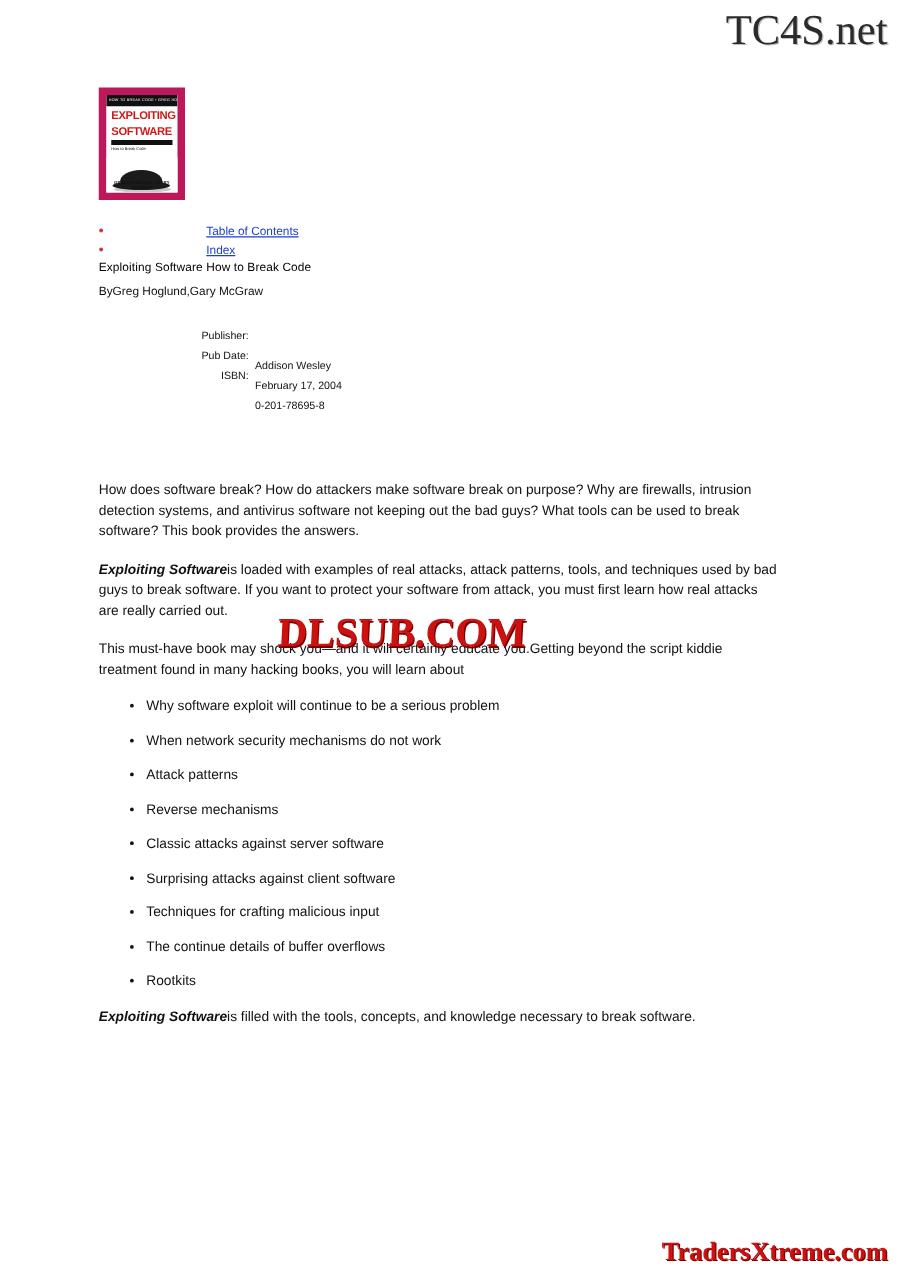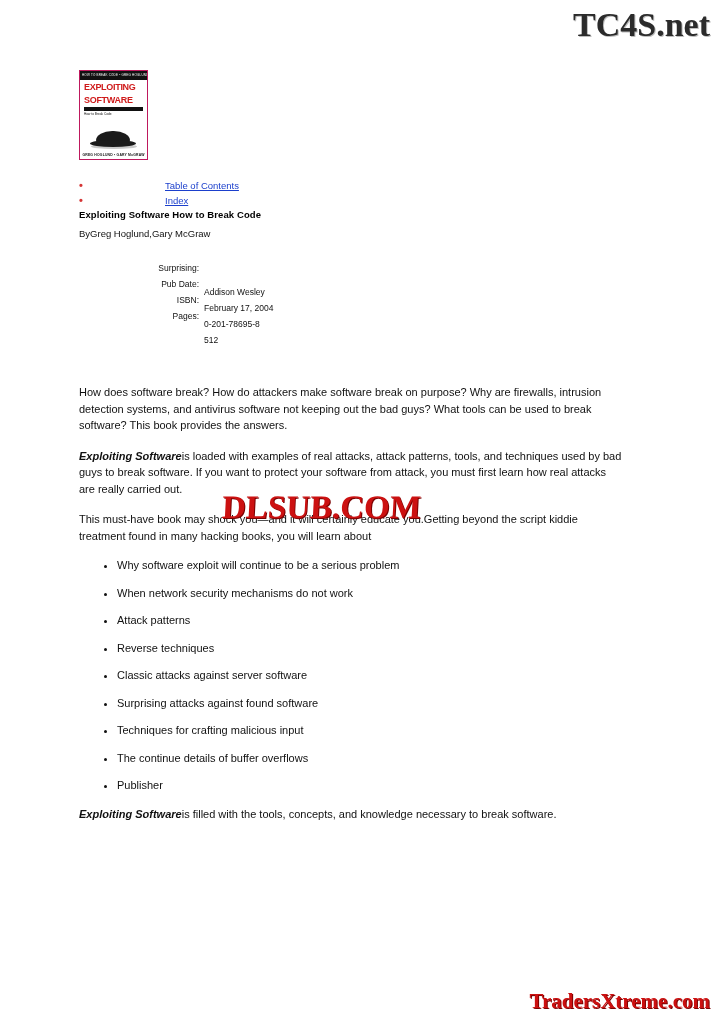--- a/index.html
+++ b/index.html
@@ -15,36 +15,36 @@
     color: #000000;
     overflow: hidden;
   }
 
   
   .top-watermark {
     position: absolute;
     top: 6px;
     right: 14px;
     font-family: "Liberation Serif", serif;
-    font-weight: bold;
+    font-weight: normal;
     font-size: 34px;
     color: #2b2b2b;
     letter-spacing: 0px;
     text-shadow: 1px 1px 0 #bdbdbd;
     text-align: right;
   }
 
   
   .cover {
     position: absolute;
     left: 79px;
     top: 70px;
     width: 69px;
     height: 90px;
-    border: 1px solid #be185d;
+    border: 6px solid #be185d;
     background: #ffffff;
     box-sizing: border-box;
     overflow: hidden;
   }
   .cover-top-strip {
     height: 9px;
     background: #111111;
     color: #ffffff;
     font-size: 3px;
     line-height: 9px;
@@ -147,21 +147,21 @@
     text-decoration: underline;
     cursor: pointer;
   }
 
   
   .book-title {
     position: absolute;
     left: 79px;
     top: 209px;
     font-size: 9.5px;
-    font-weight: bold;
+    font-weight: normal;
     color: #000;
     letter-spacing: .1px;
   }
   .byline {
     position: absolute;
     left: 79px;
     top: 228px;
     font-size: 9.5px;
     color: #111;
   }
@@ -271,52 +271,48 @@
     <span class="toc-bullet">•</span>
     <a class="toc-link">Index</a>
   </div>
 </div>
 
 <div class="book-title">Exploiting Software How to Break Code</div>
 <div class="byline"><span>By</span><span>Greg Hoglund,Gary McGraw</span></div>
 
 <div class="meta">
   <div class="meta-row">
-    <span class="meta-label">Surprising:</span>
+    <span class="meta-label">Publisher:</span>
     <span class="meta-value">Addison Wesley</span>
   </div>
   <div class="meta-row">
     <span class="meta-label">Pub Date:</span>
     <span class="meta-value">February 17, 2004</span>
   </div>
   <div class="meta-row">
     <span class="meta-label">ISBN:</span>
     <span class="meta-value">0-201-78695-8</span>
-  </div>
-  <div class="meta-row">
-    <span class="meta-label">Pages:</span>
-    <span class="meta-value">512</span>
   </div>
 </div>
 
 <div class="body-copy">
   <p>How does software break? How do attackers make software break on purpose? Why are firewalls, intrusion detection systems, and antivirus software not keeping out the bad guys? What tools can be used to break software? This book provides the answers.</p>
   <p><span class="emph">Exploiting Software</span><span>is loaded with examples of real attacks, attack patterns, tools, and techniques used by bad guys to break software. If you want to protect your software from attack, you must first learn how real attacks are really carried out.</span></p>
   <p>This must-have book may shock you—and it will certainly educate you.Getting beyond the script kiddie treatment found in many hacking books, you will learn about</p>
 
   <ul class="features">
     <li>Why software exploit will continue to be a serious problem</li>
     <li>When network security mechanisms do not work</li>
     <li>Attack patterns</li>
-    <li>Reverse techniques</li>
+    <li>Reverse mechanisms</li>
     <li>Classic attacks against server software</li>
-    <li>Surprising attacks against found software</li>
+    <li>Surprising attacks against client software</li>
     <li>Techniques for crafting malicious input</li>
     <li>The continue details of buffer overflows</li>
-    <li>Publisher</li>
+    <li>Rootkits</li>
   </ul>
 
   <p><span class="emph">Exploiting Software</span><span>is filled with the tools, concepts, and knowledge necessary to break software.</span></p>
 </div>
 
 <div class="center-watermark">DLSUB.COM</div>
 
 <div class="bottom-watermark">TradersXtreme.com</div>
 
 </body></html>

